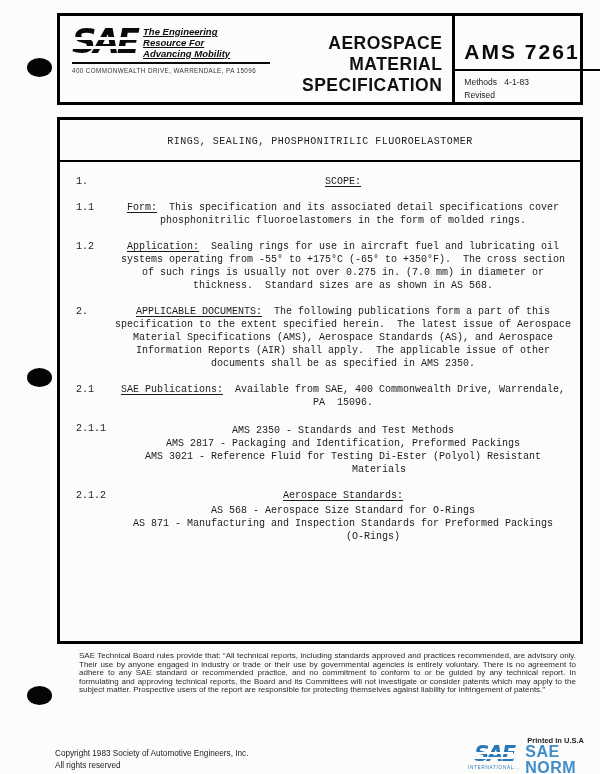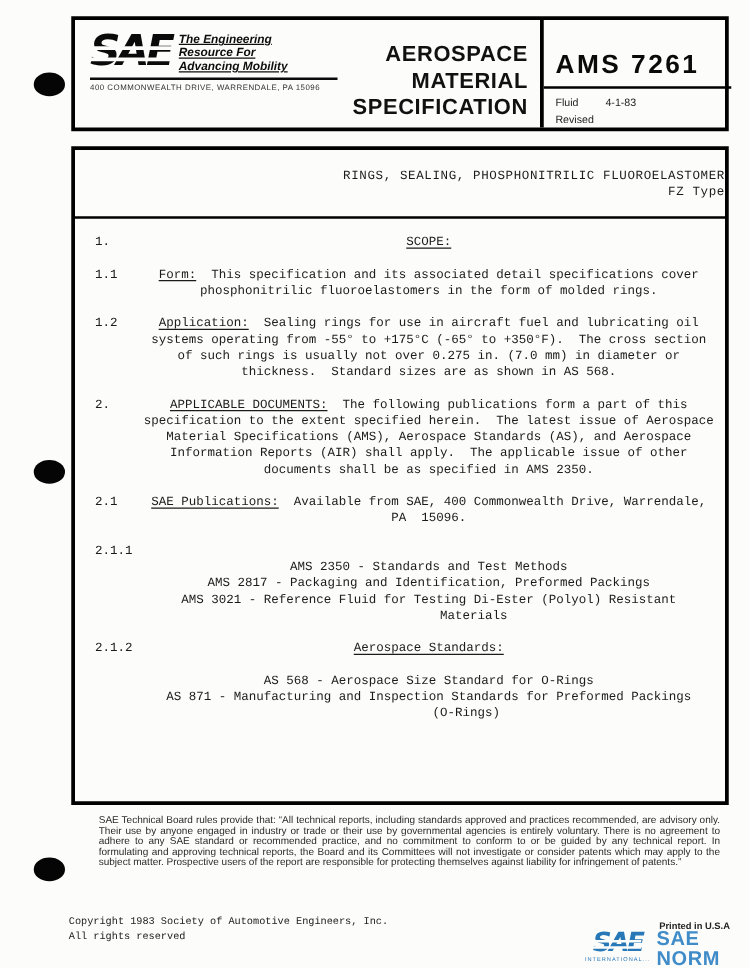--- a/index.html
+++ b/index.html
@@ -26,21 +26,21 @@
     letter-spacing:-3px;color:#0a0a0a;padding-right:6px;
   }
   .sae-logo .stripe{position:absolute;left:-2px;right:2px;height:3px;background:#fcfcfa;}
   .sae-logo .s1{top:13px;} .sae-logo .s2{top:22px;}
   .tagline{
     font-weight:bold;font-style:italic;font-size:9.5px;line-height:11px;
     white-space:pre;padding-top:2px;color:#0d0d0d;text-decoration:underline;
   }
   .hdr-rule{width:198px;height:2px;background:#0a0a0a;margin:3px 0 3px 0;}
   .address{font-size:6.3px;letter-spacing:0.4px;color:#333;white-space:nowrap;}
-  .hdr-mid{flex:1;text-align:right;padding:17px 10px 0 0;box-sizing:border-box;}
+  .hdr-mid{flex:1;text-align:right;padding:17px 10px 0 0;box-sizing:border-box;margin-left:20px;}
   .doc-type{
     font-size:17.5px;line-height:21px;font-weight:bold;letter-spacing:0.5px;
     white-space:pre;color:#111;
   }
   .hdr-right{flex:0 0 153px;border-left:3px solid #000;box-sizing:border-box;display:flex;flex-direction:column;}
   .spec-number{
     font-size:21px;font-weight:bold;letter-spacing:2px;color:#0a0a0a;
     padding:9px 0 0 9px;height:42px;box-sizing:border-box;
     border-bottom:2.5px solid #000;
     margin-top:15px;
@@ -48,38 +48,38 @@
   .dates{padding:5px 0 0 9px;font-size:8.5px;line-height:13px;color:#222;}
   .dates .lbl{display:inline-block;width:40px;}
 
   
   .content-box{
     position:absolute;left:57px;top:117px;width:526px;height:527px;
     border:3px solid #000;box-sizing:border-box;background:#fcfcfa;
     font-family:"Liberation Mono",monospace;color:#1b1b1b;
   }
   .title-block{
-    text-align:right;padding:15px 0 12px 0;
+    text-align:center;padding:15px 0 12px 0;
     border-bottom:2.5px solid #000;
     font-size:10px;line-height:13px;letter-spacing:0.5px;
   }
   .doc-body{padding:13px 4px 0 16px;font-size:10px;line-height:13px;}
   .sec{display:flex;margin-bottom:13px;}
   .sec .num{flex:0 0 34px;white-space:pre;}
   .sec .col{flex:1;min-width:0;text-align:center;}
   .sec .txt{white-space:pre;overflow:hidden;}
-  .sec .list{white-space:pre;overflow:hidden;margin-top:13px;}
+  .sec .list{white-space:pre;overflow:hidden;margin-top:2px;}
   .u{text-decoration:underline;text-underline-offset:2px;}
 
   
   .footnote{
     position:absolute;left:79px;top:652px;width:497px;
     font-size:8px;line-height:8.6px;text-align:justify;color:#2a2a2a;
   }
-  .copyright{position:absolute;left:55px;top:732px;font-size:8.2px;line-height:12px;color:#222;white-space:pre;font-family:Liberation Mono, monospace;}
+  .copyright{position:absolute;left:55px;top:748px;font-size:8.2px;line-height:12px;color:#222;white-space:pre;}
   .printed{position:absolute;right:16px;top:736px;font-size:7.5px;font-weight:600;color:#222;}
 
   .watermark{position:absolute;left:468px;top:744px;display:flex;align-items:flex-start;}
   .wm-logo-wrap{display:flex;flex-direction:column;align-items:center;margin-right:5px;}
   .wm-sae{
     position:relative;font-family:"DejaVu Sans",sans-serif;font-weight:900;font-style:italic;
     font-size:21px;line-height:20px;letter-spacing:-2px;color:#2878b8;
   }
   .wm-sae .stripe{position:absolute;left:-1px;right:1px;height:2px;background:#fcfcfa;}
   .wm-sae .s1{top:8px;} .wm-sae .s2{top:13px;}
@@ -106,30 +106,29 @@
     <div class="address">400 COMMONWEALTH DRIVE, WARRENDALE, PA 15096</div>
   </div>
   <div class="hdr-mid">
     <div class="doc-type">AEROSPACE
 MATERIAL
 SPECIFICATION</div>
   </div>
   <div class="hdr-right">
     <div class="spec-number">AMS 7261</div>
     <div class="dates">
-      <div><span class="lbl">Fluid</span><span>4-1-83</span></div>
+      <div><span class="lbl">Methods</span><span>4-1-83</span></div>
       <div><span class="lbl">Revised</span><span></span></div>
     </div>
   </div>
 </div>
 
 <div class="content-box">
   <div class="title-block">
     <div>RINGS, SEALING, PHOSPHONITRILIC FLUOROELASTOMER</div>
-    <div>FZ Type</div>
   </div>
   <div class="doc-body">
 
     <div class="sec">
       <div class="num">1.</div>
       <div class="col">
           <div class="txt"><span class="u">SCOPE:</span><span></span></div>
         </div>
     </div>
 

